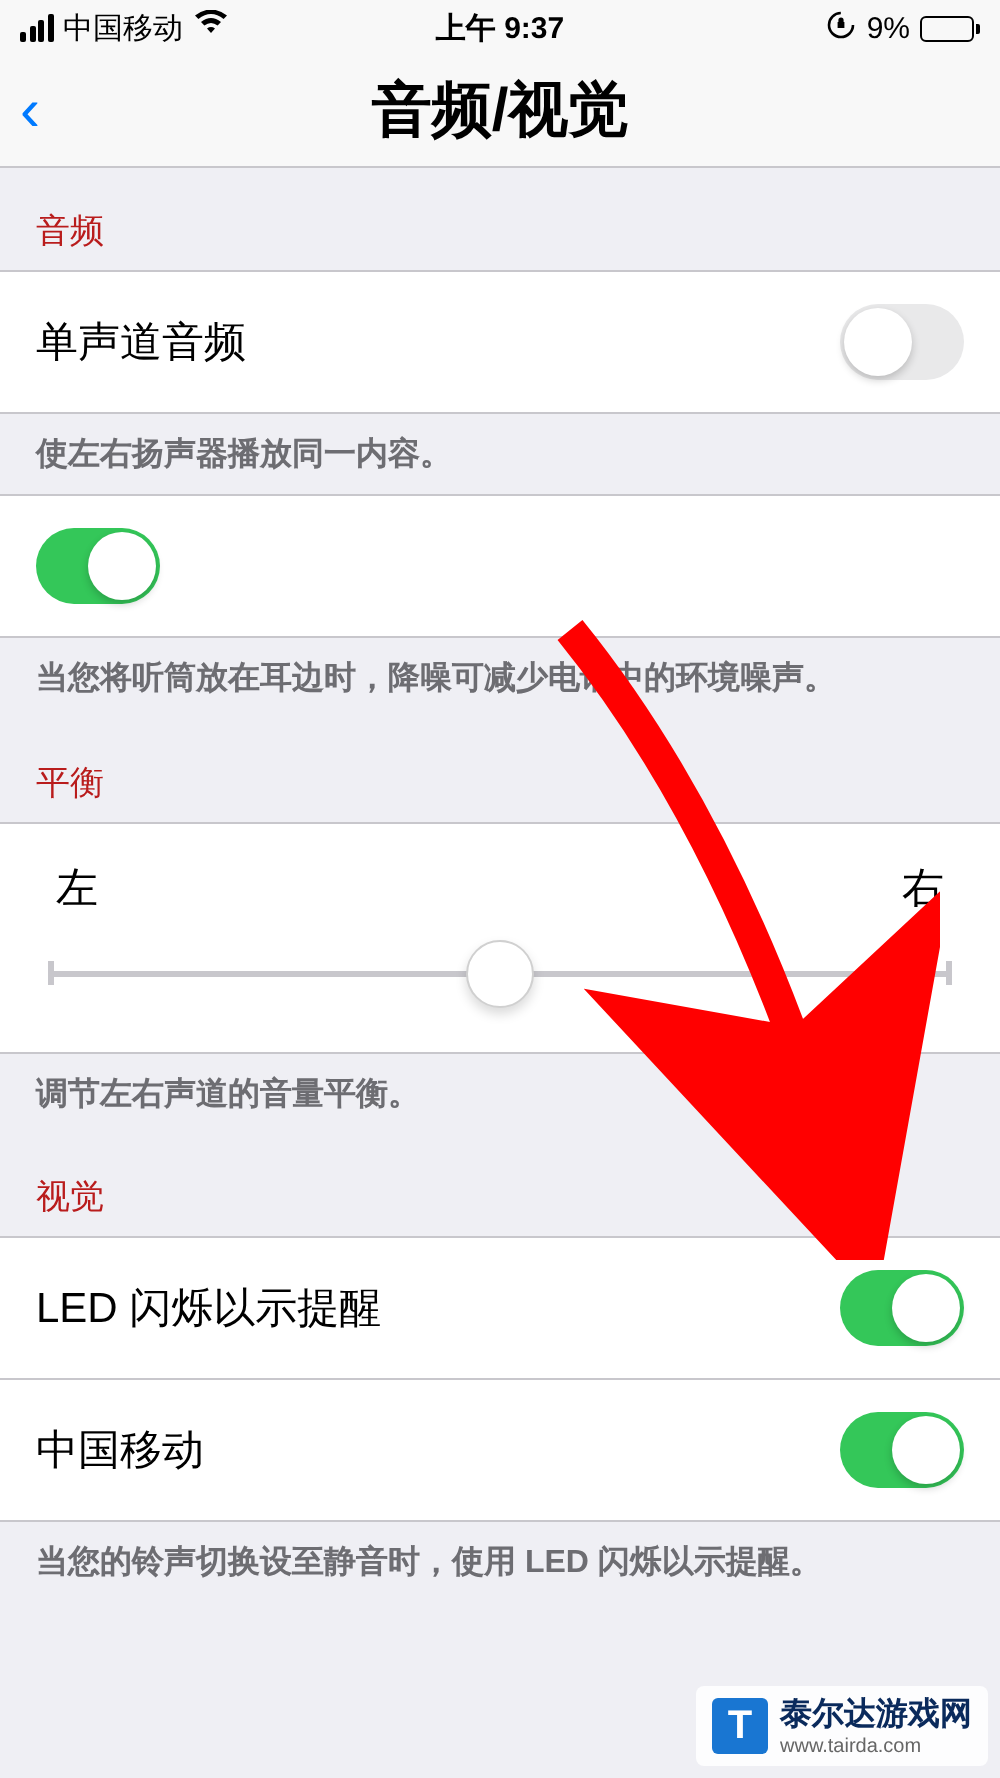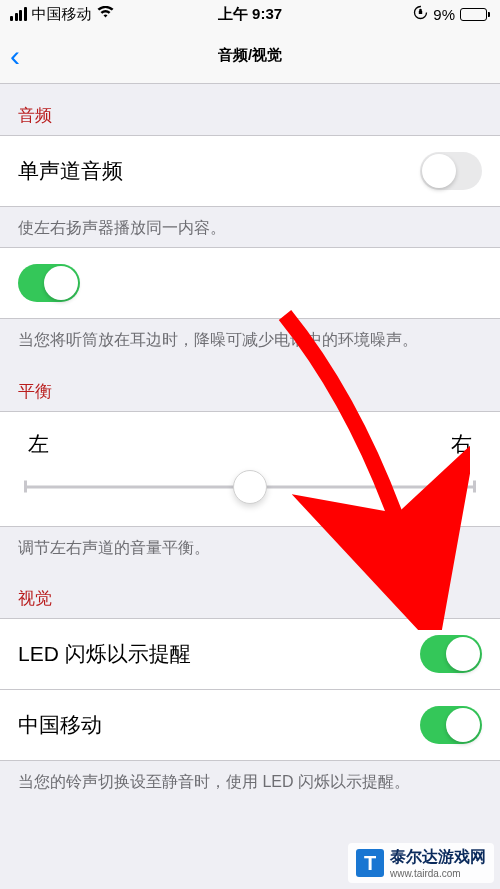--- a/index.html
+++ b/index.html
@@ -4,23 +4,23 @@
 <style>
   * { margin: 0; padding: 0; box-sizing: border-box; }
   html, body { width: 500px; height: 889px; font-family: -apple-system, "Helvetica Neue", Arial, sans-serif; background: #efeff4; color: #000; overflow: hidden; position: relative; }
   .status-bar { height: 28px; display: flex; align-items: center; justify-content: space-between; padding: 0 10px; font-size: 15px; font-weight: 500; background: #f8f8f8; }
   .status-left, .status-right { display: flex; align-items: center; gap: 5px; }
   .status-center { position: absolute; left: 50%; transform: translateX(-50%); font-size: 15px; font-weight: 600; }
   .nav-bar { height: 56px; display: flex; align-items: center; justify-content: center; position: relative; background: #f8f8f8; border-bottom: 1px solid #c8c7cc; }
   .nav-back { position: absolute; left: 10px; display: flex; align-items: center; color: #007aff; font-size: 21px; }
   .nav-back .chevron { font-size: 30px; line-height: 1; margin-right: 2px; }
   .nav-back-label { text-decoration: underline; }
-  .nav-title { font-size: 15px; font-weight: 600; }
+  .nav-title { font-size: 30px; font-weight: 600; }
   .section-header { font-size: 17px; color: #b91c1c; padding: 20px 18px 8px; }
-  .section-footer { font-size: 16px; color: #6d6d72; padding: 10px 18px 8px; line-height: 1.4; }
+  .section-footer { font-size: 16px; color: #6d6d72; padding: 10px 18px 8px; line-height: 1.4; font-weight: bold; }
   .cell { background: #fff; padding: 16px 18px; display: flex; align-items: center; justify-content: space-between; border-top: 1px solid #c8c7cc; border-bottom: 1px solid #c8c7cc; font-size: 21px; }
   .cell + .cell { border-top: none; }
   .switch { width: 62px; height: 38px; border-radius: 19px; position: relative; flex-shrink: 0; }
   .switch.off { background: #e9e9ea; }
   .switch.on { background: #34c759; }
   .knob { position: absolute; width: 34px; height: 34px; border-radius: 50%; background: #fff; top: 2px; box-shadow: 0 2px 4px rgba(0,0,0,.2); }
   .switch.off .knob { left: 2px; }
   .switch.on .knob { right: 2px; }
   .balance-cell { background: #fff; border-top: 1px solid #c8c7cc; border-bottom: 1px solid #c8c7cc; padding: 18px 24px 24px; }
   .balance-labels { display: flex; justify-content: space-between; font-size: 21px; margin-bottom: 14px; padding: 0 4px; }

